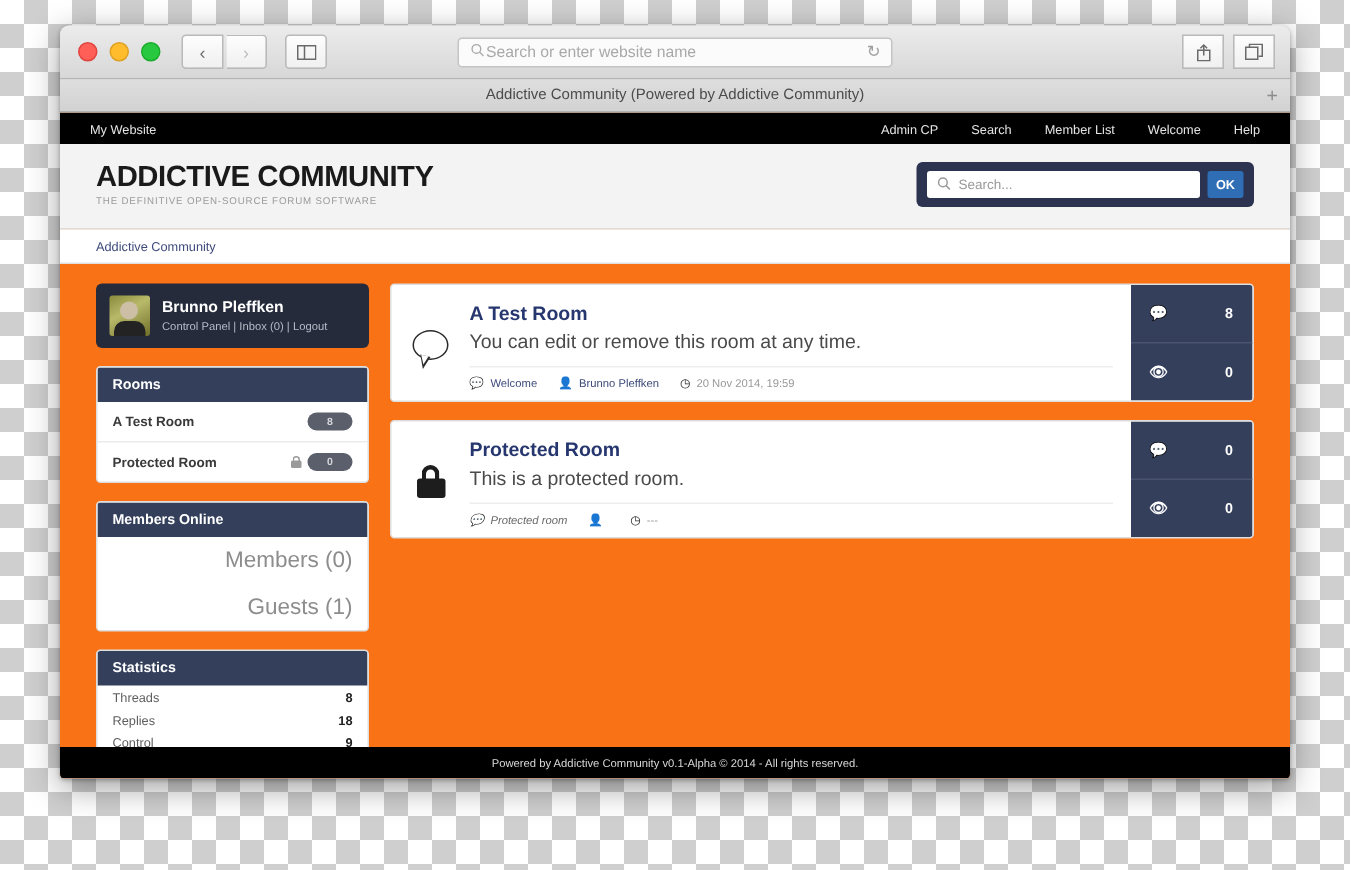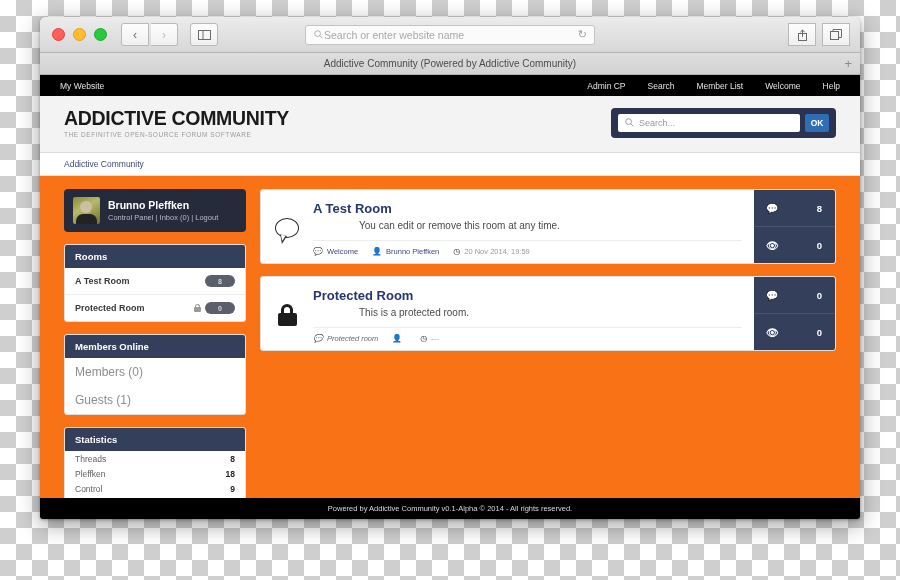--- a/index.html
+++ b/index.html
@@ -319,22 +319,23 @@
     border-radius: 8px;
     min-width: 22px;
     height: 12px;
     display: flex;
     align-items: center;
     justify-content: center;
     padding: 0 4px;
   }
   .plain-row {
     padding: 7px 10px;
-    font-size: 12px;
+    font-size: 15px;
     color: #8d8d8d;
+    text-align: right;
   }
   .stat-row {
     display: flex;
     padding: 2.5px 10px;
     font-size: 8.5px;
     color: #5e5e5e;
   }
   .stat-row:first-of-type { padding-top: 7px; }
   .stat-row:last-of-type { padding-bottom: 8px; }
   .stat-row .val {
@@ -416,24 +417,23 @@
     min-width: 0;
     padding: 11px 12px 0 0;
   }
   .room-title {
     font-size: 13px;
     font-weight: bold;
     color: #26366e;
     margin-bottom: 4px;
   }
   .room-desc {
-    font-size: 10px;
+    font-size: 13px;
     color: #4a4a4a;
     padding-bottom: 9px;
-    margin-left: 46px;
   }
   .room-meta {
     border-top: 1px solid #ededed;
     display: flex;
     align-items: center;
     gap: 14px;
     padding: 6px 0 7px 0;
     font-size: 7.5px;
     color: #3d4a7a;
   }
@@ -605,21 +605,21 @@
           <div class="plain-row">Guests (1)</div>
         </div>
 
         <div class="panel">
           <div class="panel-head">Statistics</div>
           <div class="stat-row">
             <span>Threads</span>
             <span class="val">8</span>
           </div>
           <div class="stat-row">
-            <span>Pleffken</span>
+            <span>Replies</span>
             <span class="val">18</span>
           </div>
           <div class="stat-row">
             <span>Control</span>
             <span class="val">9</span>
           </div>
           <div class="stat-row">
             <span>Last Member</span>
             <span class="val link">Website</span>
           </div>

